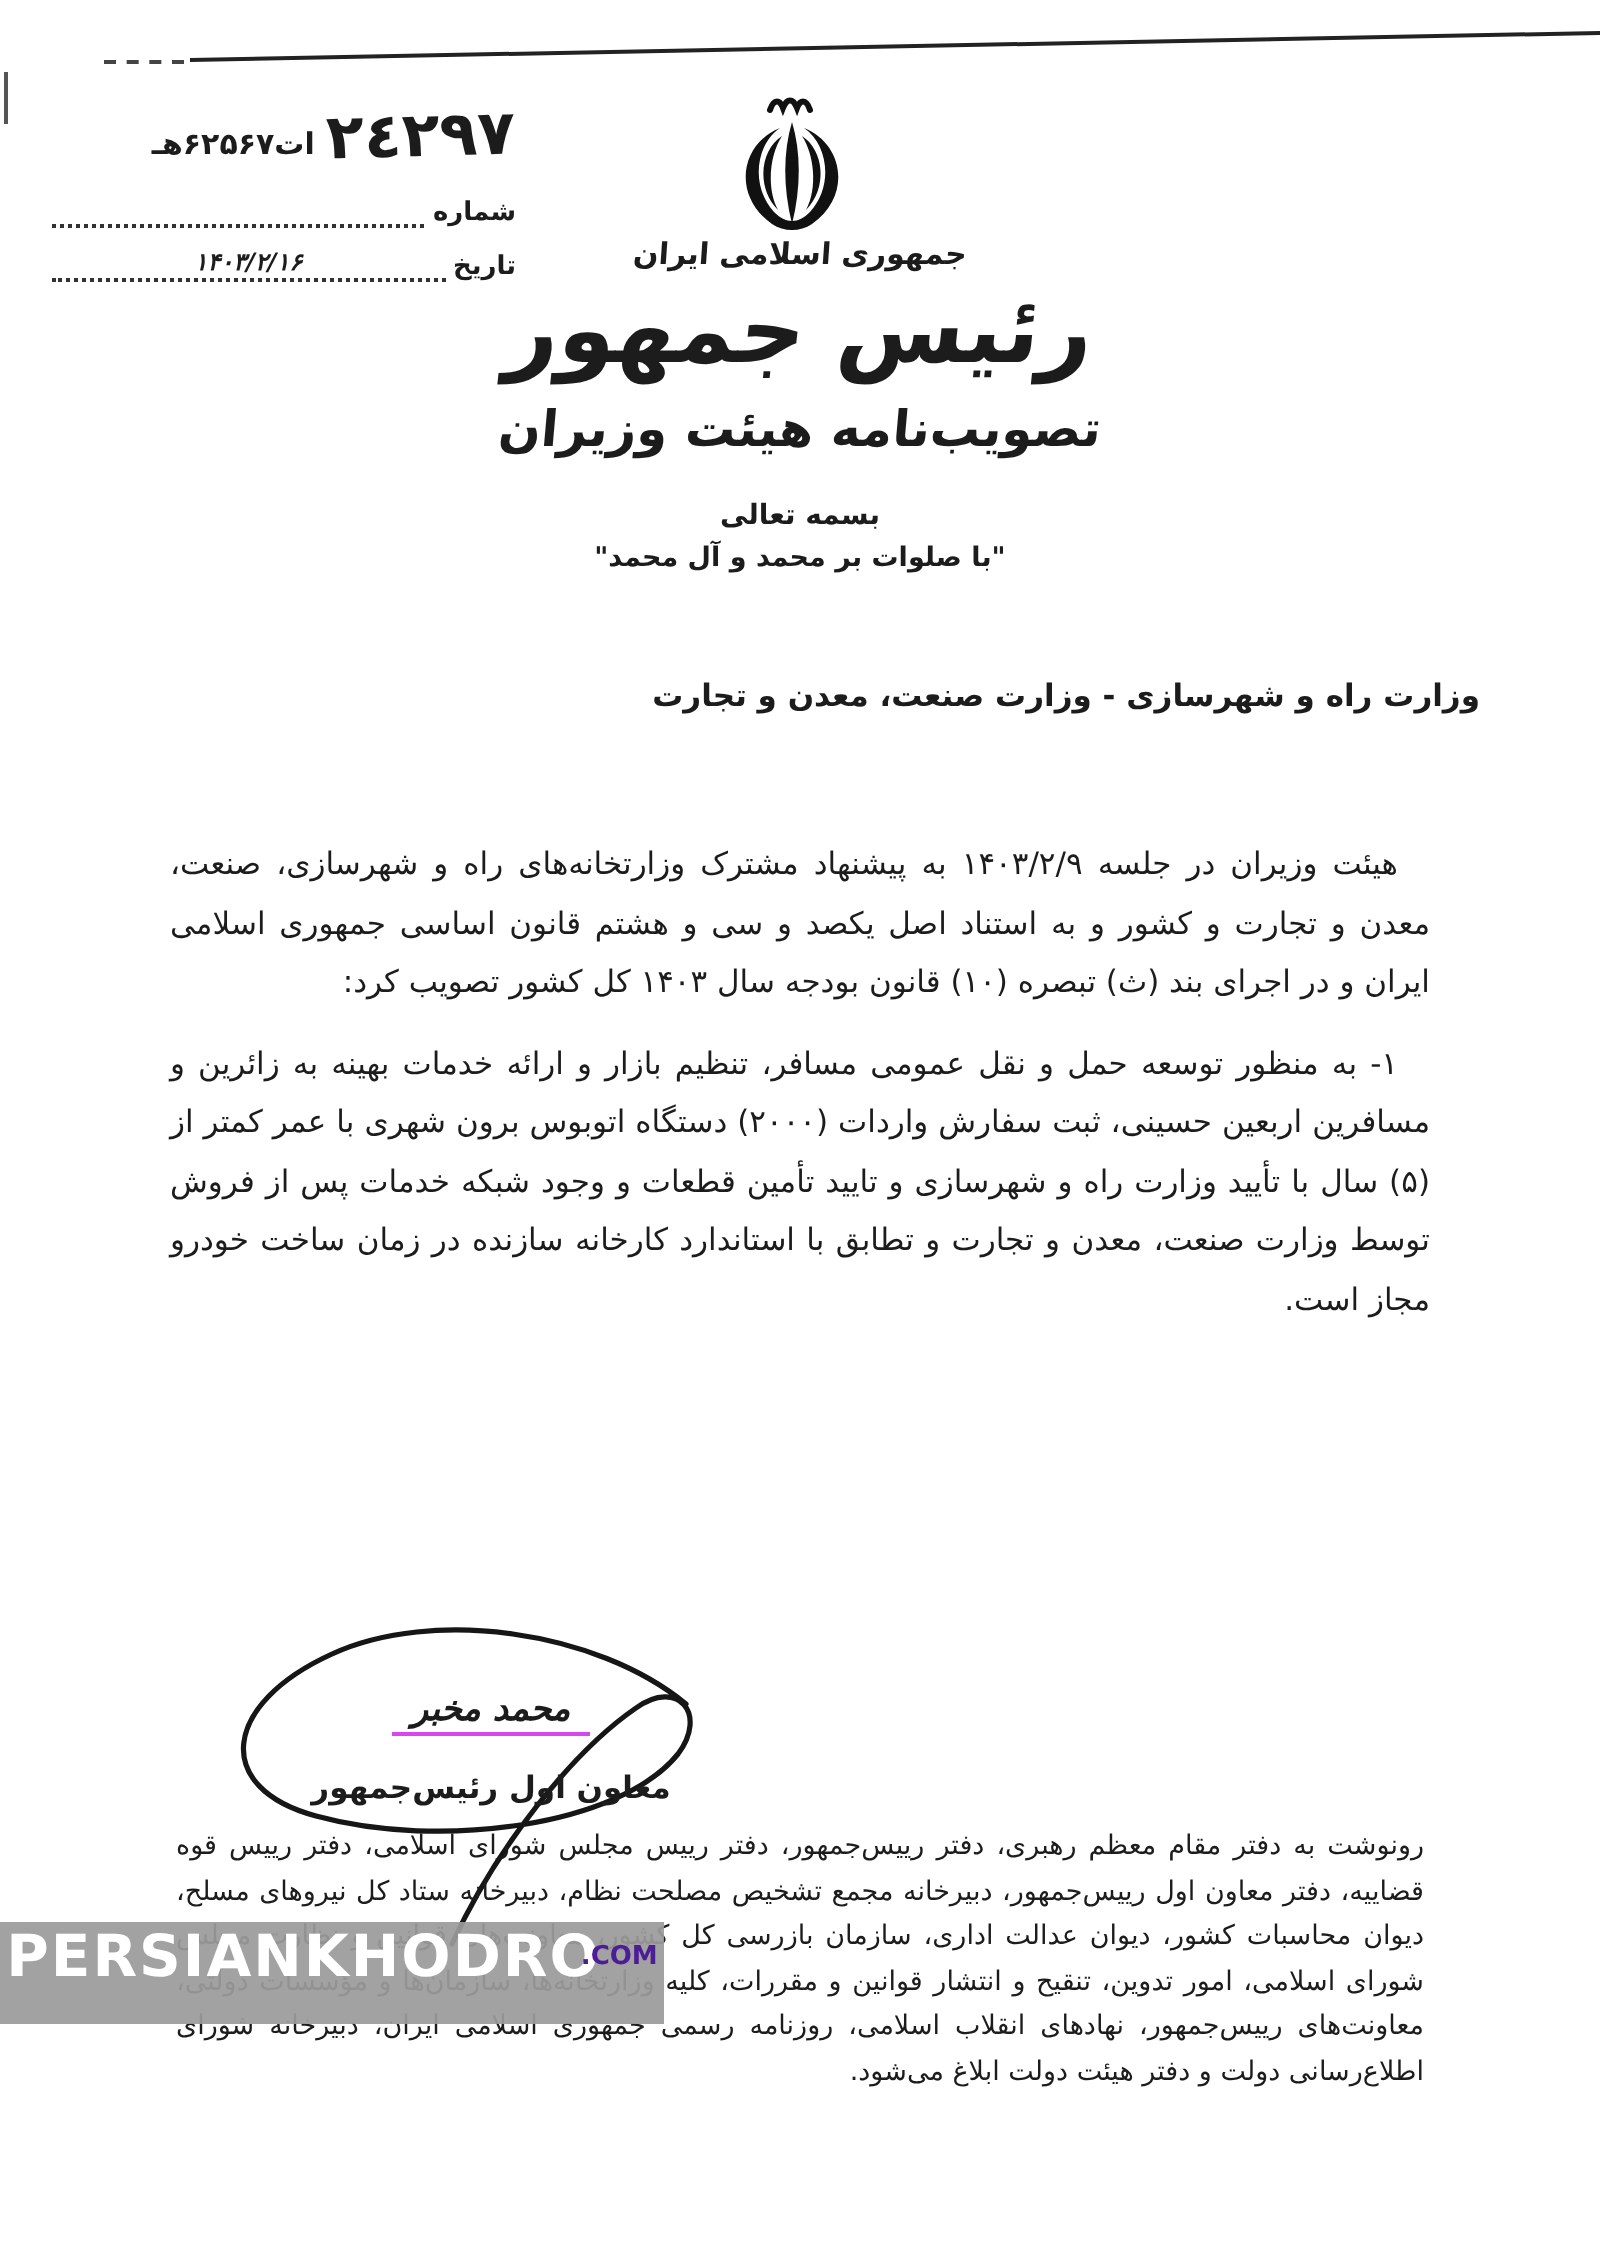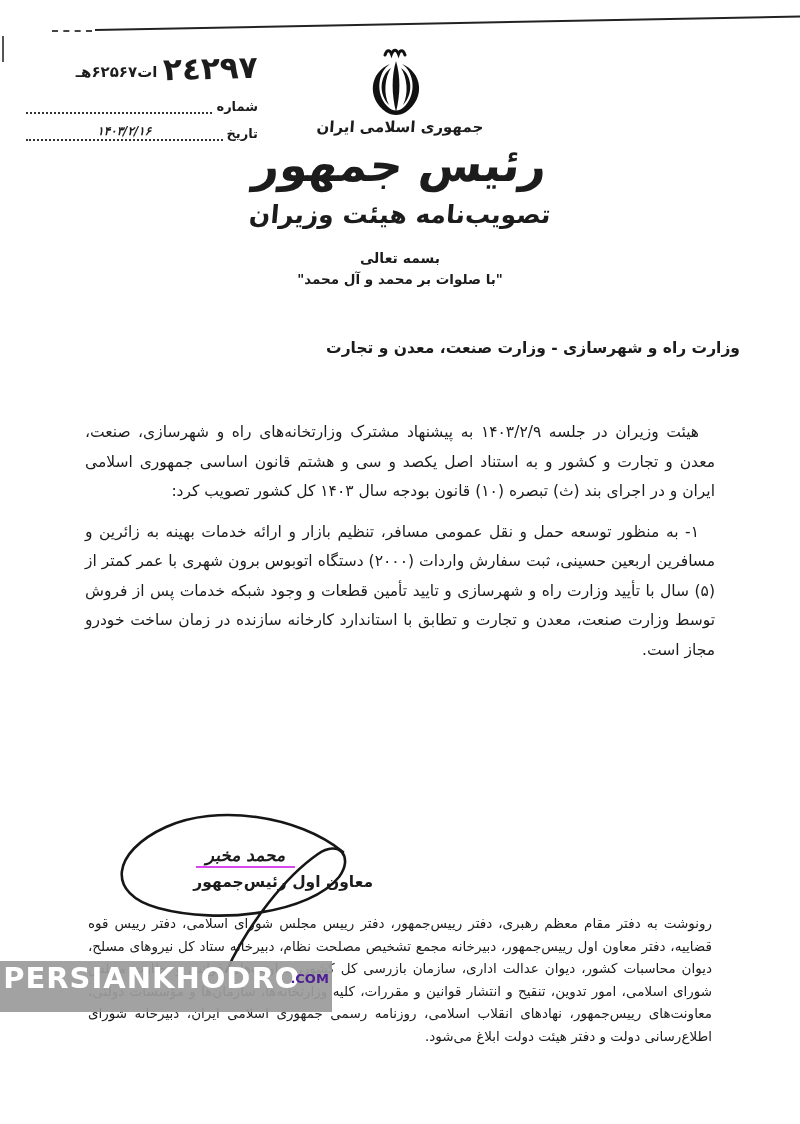--- a/index.html
+++ b/index.html
@@ -42,21 +42,21 @@
 
   
   .body{position:absolute;right:85px;left:85px;top:418px;
     font-size:15.5px;line-height:29.5px;text-align:justify;}
   .body p{margin:0 0 11px 0;text-indent:16px;}
 
   
   .sig-block{position:absolute;left:118px;top:845px;width:255px;text-align:center;}
   .sig-name{display:inline-block;font-size:17px;font-weight:bold;font-style:italic;
     border-bottom:2px solid #d946ef;padding:0 10px 1px 10px;}
-  .sig-title{font-size:15.5px;font-weight:bold;margin-top:5px;text-align:right;}
+  .sig-title{font-size:15.5px;font-weight:bold;margin-top:17px;}
   .sig-swirl{position:absolute;left:98px;top:812px;width:292px;height:162px;pointer-events:none;}
 
   
   .cc{position:absolute;right:88px;left:88px;top:912px;
     font-size:13.5px;line-height:22.5px;text-align:justify;font-weight:500;}
 
   
   .watermark{position:absolute;left:0;top:961px;width:332px;height:51px;
     background:rgba(155,155,155,0.93);display:flex;
     justify-content:center;direction:ltr;z-index:5;}

